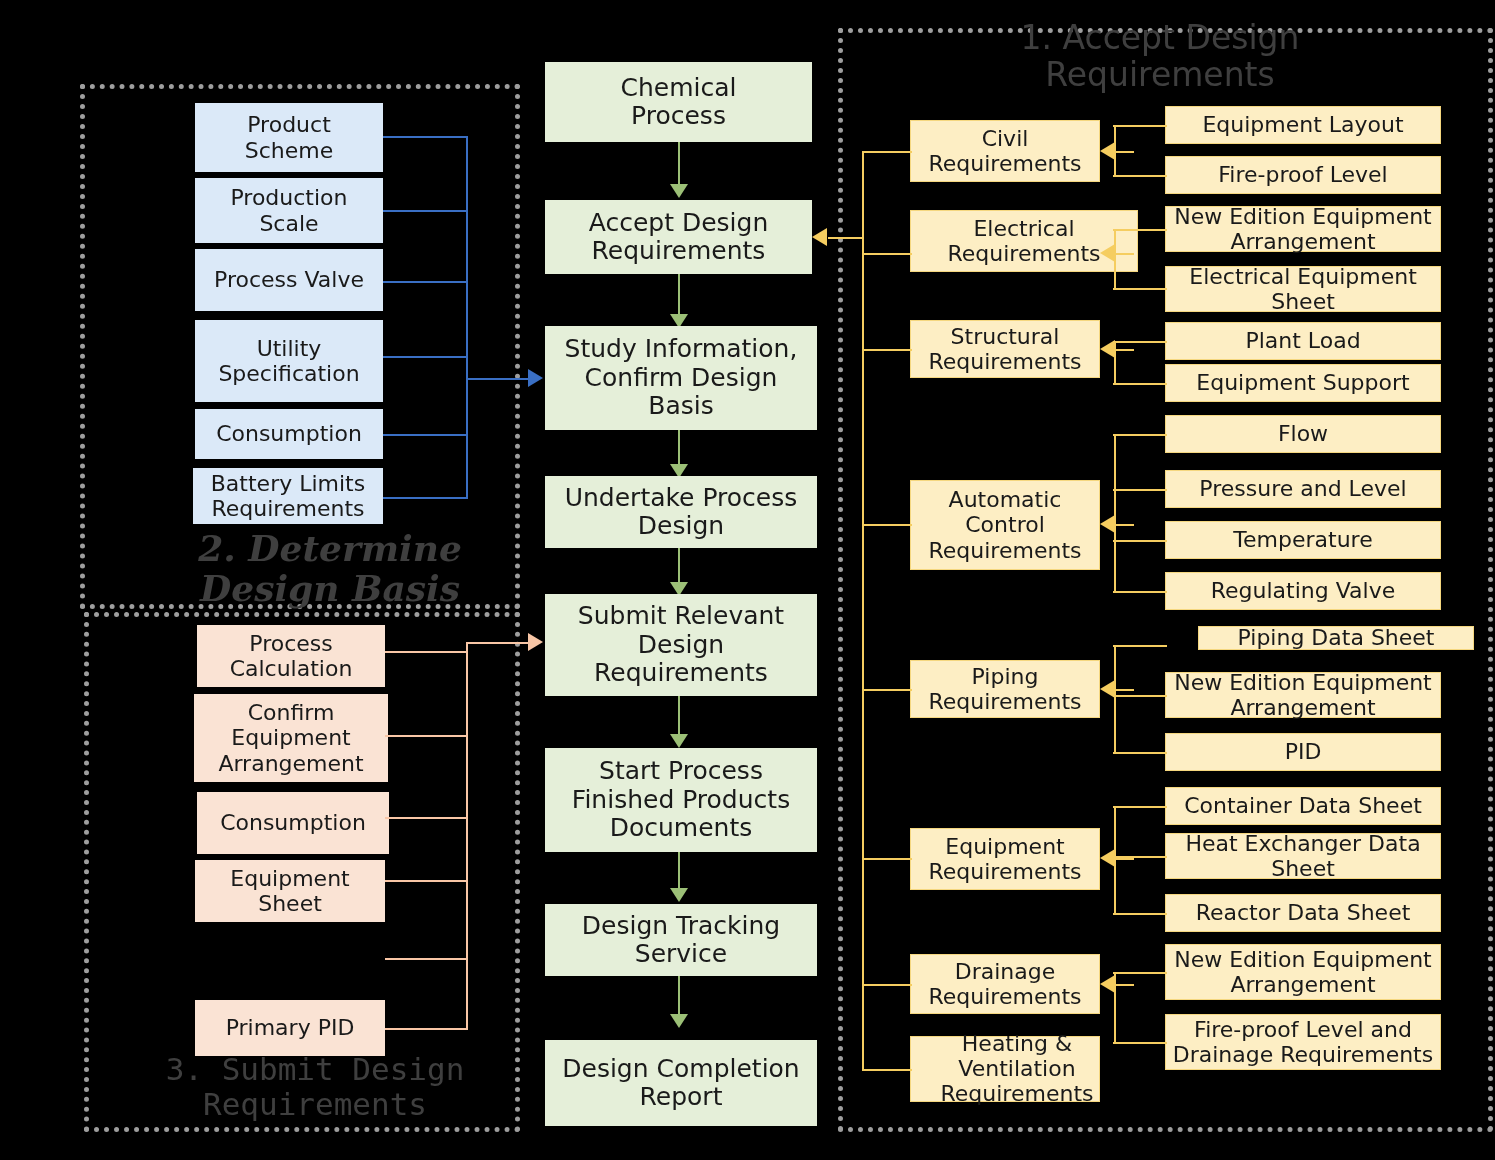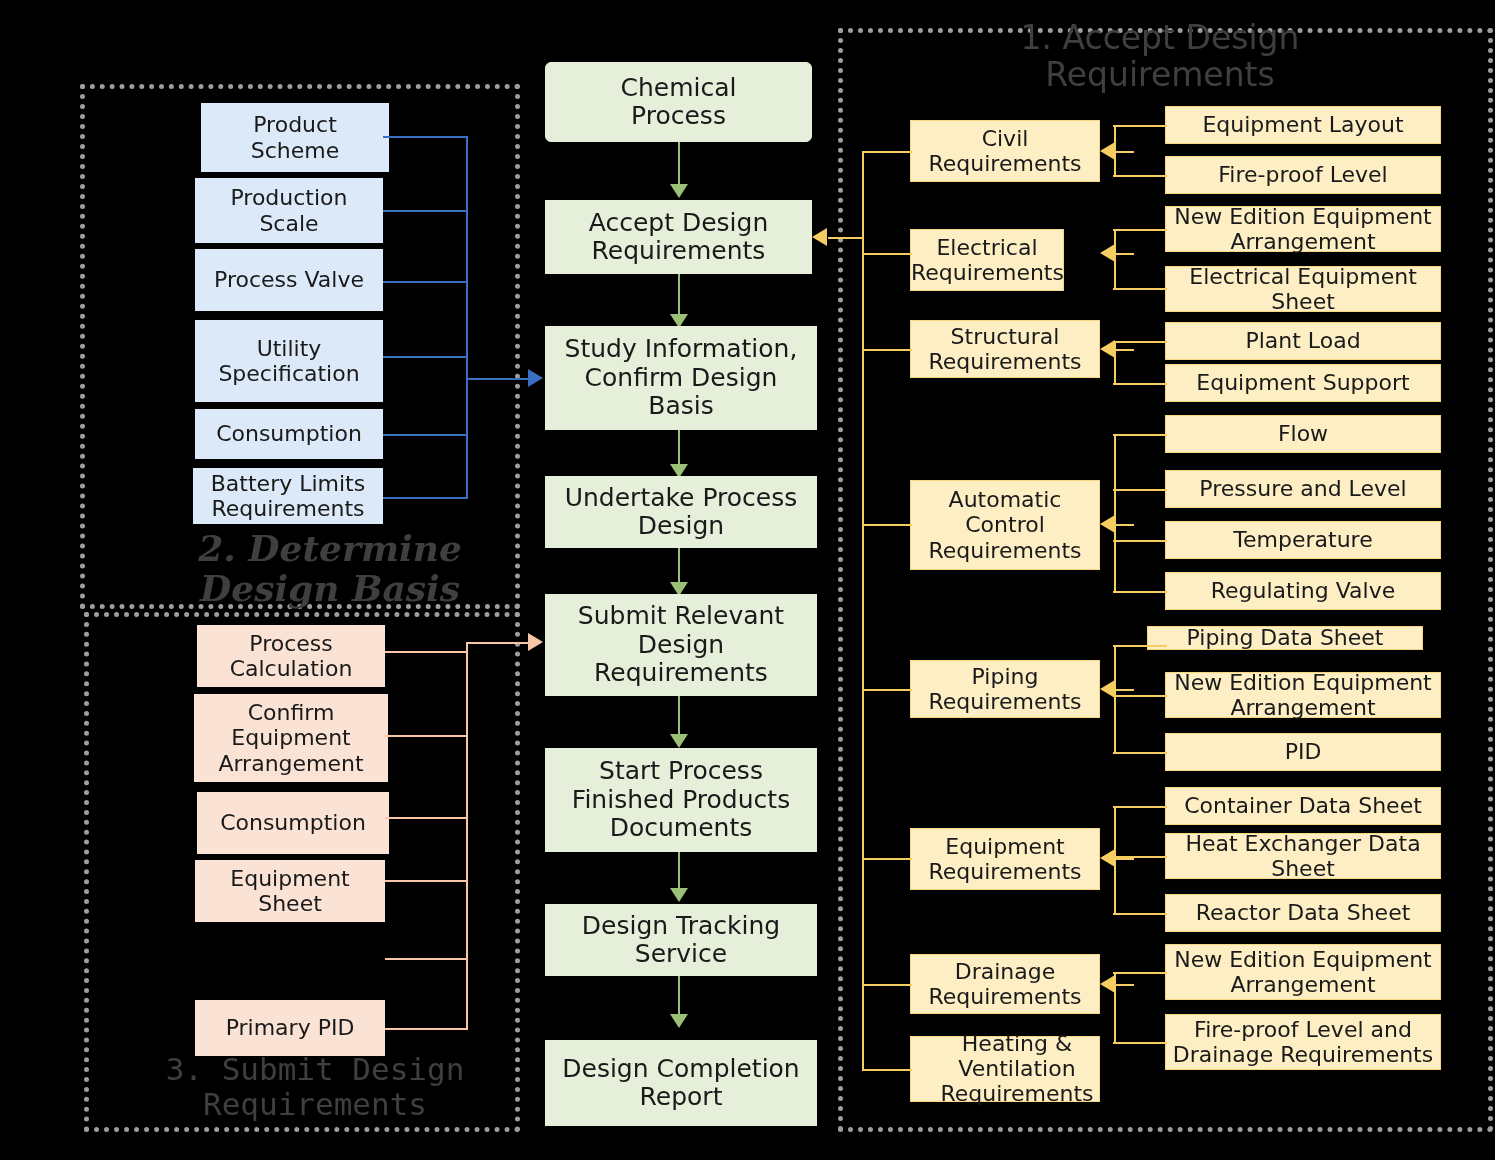--- a/index.html
+++ b/index.html
@@ -80,21 +80,21 @@
   <div class="group-frame" style="left:80px; top:84px; width:440px; height:525px;"></div>
   <div class="group-frame" style="left:84px; top:612px; width:436px; height:520px;"></div>
 
   <div class="group-label sans" style="left:900px; top:20px; width:520px; font-size:33px;">1. Accept Design
 Requirements</div>
   <div class="group-label serif" style="left:120px; top:528px; width:420px; font-size:36px;font-style:italic;">2. Determine
 Design Basis</div>
   <div class="group-label mono" style="left:100px; top:1052px; width:430px; font-size:31px;">3. Submit Design
 Requirements</div>
 
-  <div class="node green" style="left:545px; top:62px; width:267px; height:80px;border-radius:6px;">
+  <div class="node green" style="left:545px; top:62px; width:267px; height:80px;">
     <span>Chemical
 Process</span>
   </div>
   <div class="ln v c-green" style="left:678px; top:142px; height:50px;"></div>
   <div class="arrow down" style="left:670px; top:184px;"></div>
 
   <div class="node green" style="left:545px; top:200px; width:267px; height:74px;">
     <span>Accept Design
 Requirements</span>
   </div>
@@ -137,21 +137,21 @@
 Service</span>
   </div>
   <div class="ln v c-green" style="left:678px; top:976px; height:46px;"></div>
   <div class="arrow down" style="left:670px; top:1014px;"></div>
 
   <div class="node green" style="left:545px; top:1040px; width:272px; height:86px;">
     <span>Design Completion
 Report</span>
   </div>
 
-  <div class="node blue" style="left:195px; top:103px; width:188px; height:69px;margin-left:6px;">
+  <div class="node blue" style="left:195px; top:103px; width:188px; height:69px;">
     <span>Product
 Scheme</span>
   </div>
   <div class="node blue" style="left:195px; top:178px; width:188px; height:65px;">
     <span>Production
 Scale</span>
   </div>
   <div class="node blue" style="left:195px; top:249px; width:188px; height:62px;">
     <span>Process Valve</span>
   </div>
@@ -204,21 +204,21 @@
   <div class="ln h c-pink" style="left:385px; top:958px; width:83px;"></div>
   <div class="ln h c-pink" style="left:385px; top:1028px; width:83px;"></div>
   <div class="ln v c-pink" style="left:466px; top:642px; height:388px;"></div>
   <div class="ln h c-pink" style="left:466px; top:642px; width:72px;"></div>
   <div class="arrow right-pink" style="left:528px; top:633px;"></div>
 
   <div class="node yellow" style="left:910px; top:120px; width:190px; height:62px;">
     <span>Civil
 Requirements</span>
   </div>
-  <div class="node yellow" style="left:910px; top:229px; width:154px; height:62px;">
+  <div class="node yellow" style="left:910px; top:210px; width:228px; height:62px;">
     <span>Electrical
 Requirements</span>
   </div>
   <div class="node yellow" style="left:910px; top:320px; width:190px; height:58px;">
     <span>Structural
 Requirements</span>
   </div>
   <div class="node yellow" style="left:910px; top:480px; width:190px; height:90px;">
     <span>Automatic
 Control
@@ -271,21 +271,21 @@
   <div class="node yellow" style="left:1165px; top:470px; width:276px; height:38px;">
     <span>Pressure and Level</span>
   </div>
   <div class="node yellow" style="left:1165px; top:521px; width:276px; height:38px;">
     <span>Temperature</span>
   </div>
   <div class="node yellow" style="left:1165px; top:572px; width:276px; height:38px;">
     <span>Regulating Valve</span>
   </div>
 
-  <div class="node yellow" style="left:1147px; top:626px; width:276px; height:24px;">
+  <div class="node yellow" style="left:1198px; top:626px; width:276px; height:24px;">
     <span>Piping Data Sheet</span>
   </div>
   <div class="node yellow" style="left:1165px; top:672px; width:276px; height:46px;">
     <span>New Edition Equipment
 Arrangement</span>
   </div>
   <div class="node yellow" style="left:1165px; top:733px; width:276px; height:38px;">
     <span>PID</span>
   </div>
 

